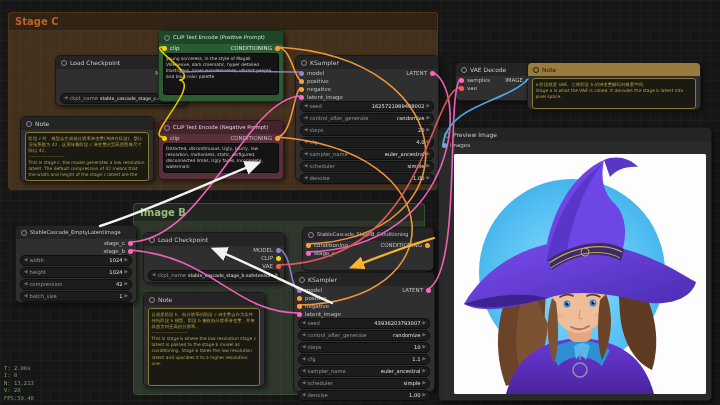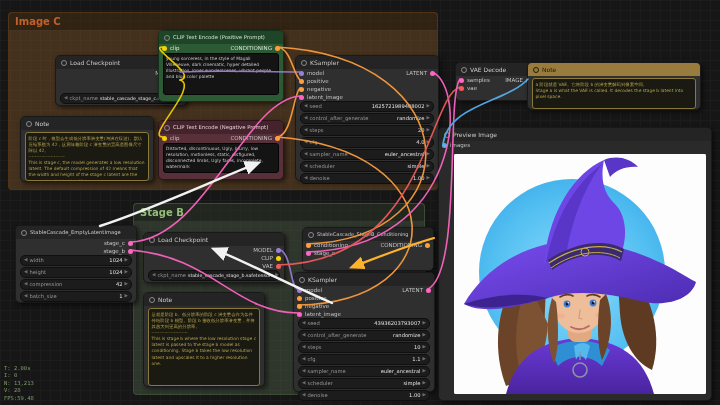--- a/index.html
+++ b/index.html
@@ -57,24 +57,24 @@
   
   #stats{position:absolute;left:4px;bottom:3px;z-index:5;font-family:"DejaVu Sans Mono","Liberation Mono",monospace;
     font-size:5.5px;line-height:1.35;color:#7d9c6c;}
 </style>
 </head>
 <body>
 
 <div id="canvas">
 
   <div class="group g-stagec" style="left:8px;top:12px;width:428px;height:176px">
-    <div class="group-title">Image C</div>
+    <div class="group-title">Stage C</div>
   </div>
   <div class="group g-stageb" style="left:133px;top:203px;width:290px;height:190px">
-    <div class="group-title">Stage B</div>
+    <div class="group-title">Image B</div>
   </div>
 
   <div class="node" style="left:55px;top:55px;width:130px;height:49px">
     <div class="nh">
         <span class="cdot"></span>
         <span>Load Checkpoint</span>
       </div>
     <div class="srow out">
         <span>MODEL</span>
         <span class="dot" style="background:#9b7fd4"></span>

